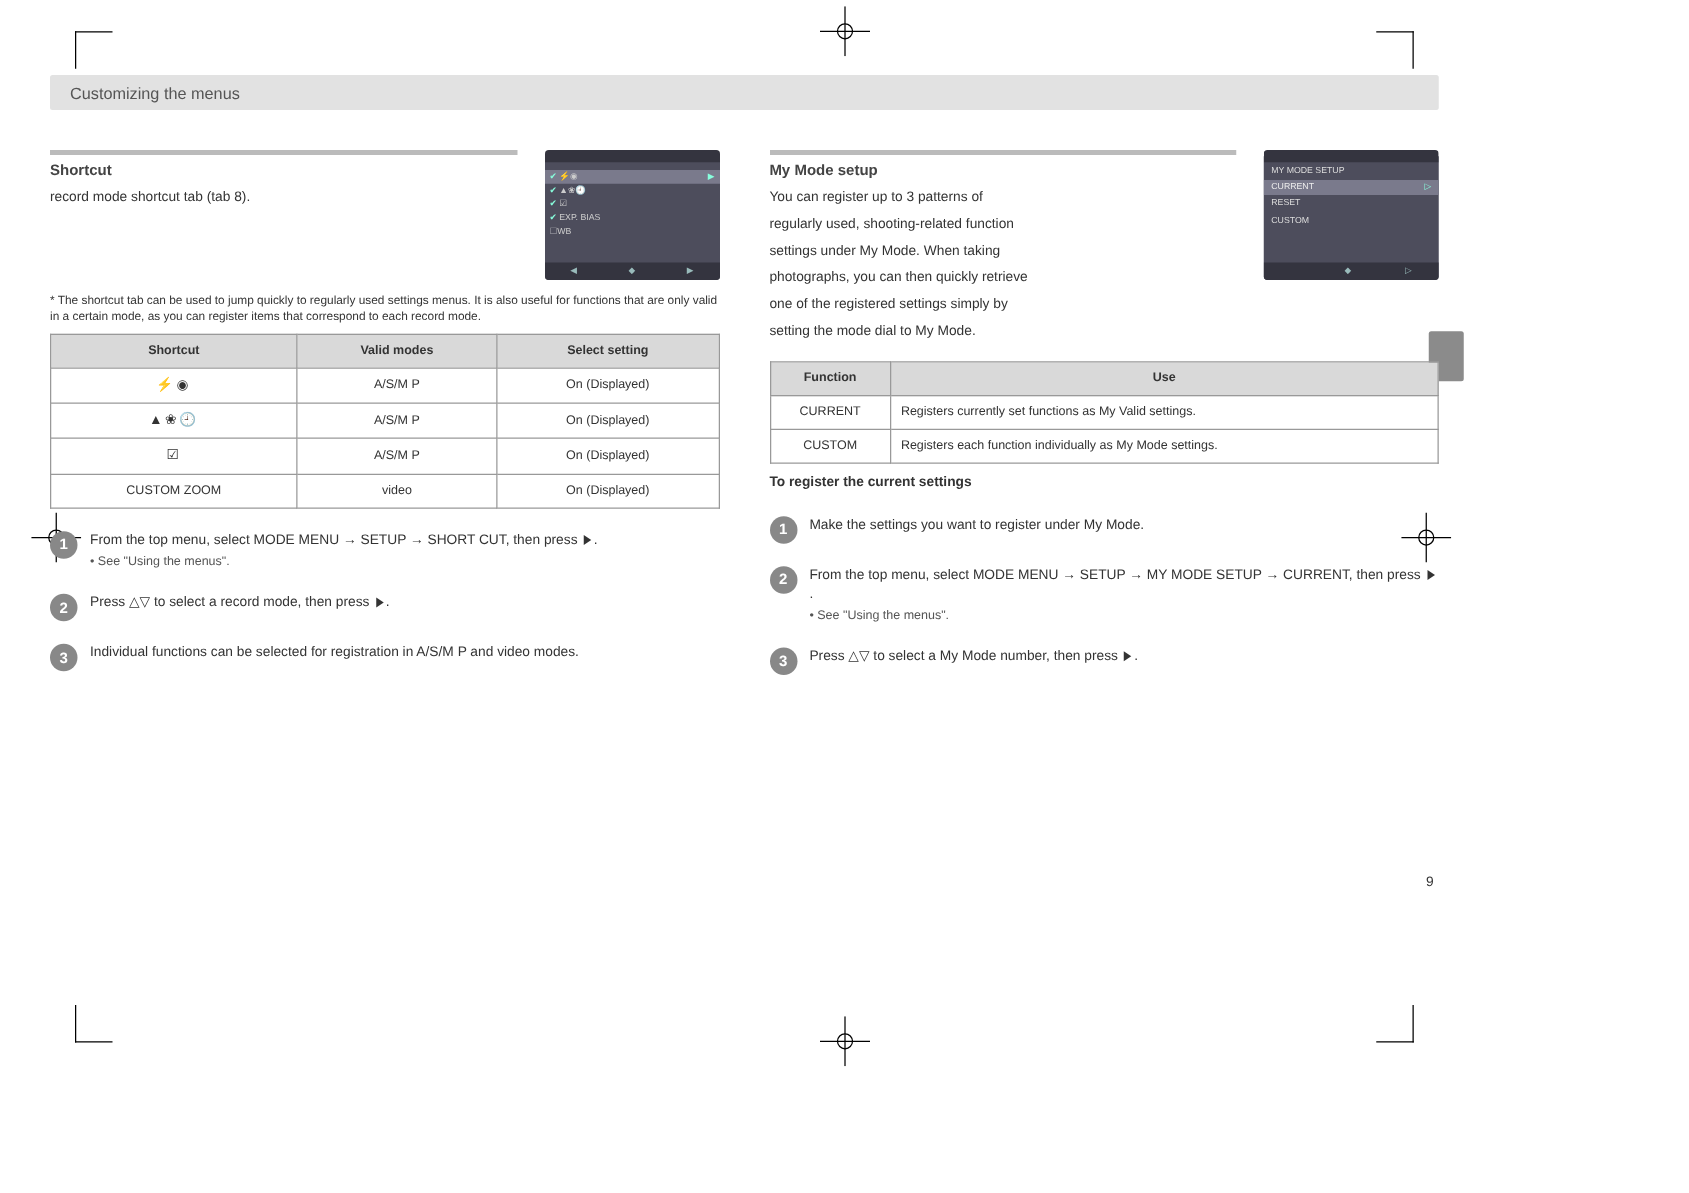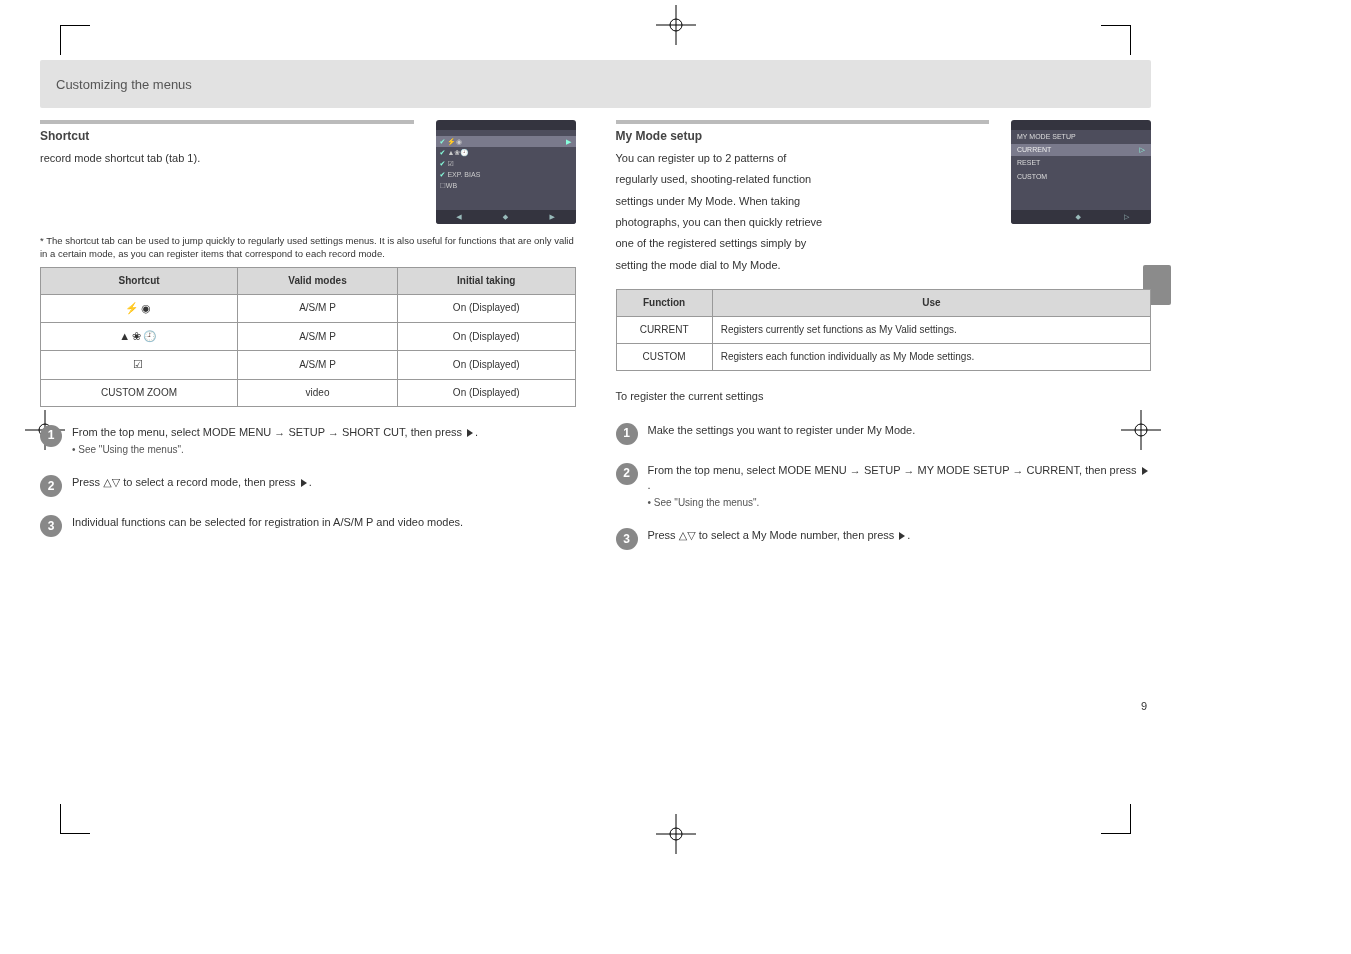--- a/index.html
+++ b/index.html
@@ -25,21 +25,21 @@
   .crop-top-center { top: 5px; }
   .crop-bot-center { bottom: 96px; }
   .crop-left-center, .crop-right-center { top: 410px; }
   .crop-left-center { left: 25px; }
   .crop-right-center { right: 190px; }
   .crop-left-center svg, .crop-right-center svg { width: 40px; height: 40px; }
 
   .header-bar {
     position: absolute;
     top: 60px; left: 40px; right: 200px;
-    height: 48px;
+    height: 28px;
     background: #e2e2e2;
     border-radius: 2px;
     display: flex; align-items: center;
     padding: 0 16px;
     font-size: 13px;
     color: #555;
   }
   .page-number-tab {
     position: absolute;
     top: 265px;
@@ -162,21 +162,21 @@
 </div>
 
 <div class="page-number-tab"></div>
 
 <div class="content">
 
   <div class="col">
     <div class="left-top">
       <div class="left-top-text">
         <h3>Shortcut</h3>
-        <p>record mode shortcut tab (tab 1).</p>
+        <p>record mode shortcut tab (tab 8).</p>
       </div>
       <div style="position:relative;">
         <div class="menu-visual">
 
           <div style="height:6px"></div>
           <div class="row hl">
               <span class="menu-check">✔</span>
               <span class="menu-icon">⚡◉</span>
               <span style="flex:1"></span>
               <span class="arrow-r">▶</span>
@@ -206,21 +206,21 @@
       </div>
     </div>
 
     <p style="font-size:9.5px;">* The shortcut tab can be used to jump quickly to regularly used settings menus. It is also useful for functions that are only valid in a certain mode, as you can register items that correspond to each record mode.</p>
 
     <table>
       <thead>
         <tr>
           <th>Shortcut</th>
           <th>Valid modes</th>
-          <th>Initial taking</th>
+          <th>Select setting</th>
         </tr>
       </thead>
       <tbody>
         <tr>
           <td class="icon-cell">⚡◉</td>
           <td>A/S/M P</td>
           <td>On (Displayed)</td>
         </tr>
         <tr>
           <td class="icon-cell">▲❀🕘</td>
@@ -264,21 +264,21 @@
           <div class="title">Individual functions can be selected for registration in A/S/M P and video modes.</div>
         </div>
       </div>
     </div>
   </div>
 
   <div class="col">
     <div class="left-top">
       <div class="left-top-text">
         <h3>My Mode setup</h3>
-        <p>You can register up to 2 patterns of</p>
+        <p>You can register up to 3 patterns of</p>
         <p>regularly used, shooting-related function</p>
         <p>settings under My Mode. When taking</p>
         <p>photographs, you can then quickly retrieve</p>
         <p>one of the registered settings simply by</p>
         <p>setting the mode dial to My Mode.</p>
       </div>
       <div style="position:relative;">
         <div class="menu-visual right" style="height:104px;">
 
           <div class="body-text">MY MODE SETUP</div>
@@ -309,21 +309,21 @@
           <td>CURRENT</td>
           <td class="left-align">Registers currently set functions as My Valid settings.</td>
         </tr>
         <tr>
           <td>CUSTOM</td>
           <td class="left-align">Registers each function individually as My Mode settings.</td>
         </tr>
       </tbody>
     </table>
 
-    <p style="font-weight:normal; margin-top:18px;">To register the current settings</p>
+    <p style="font-weight:bold; margin-top:8px;">To register the current settings</p>
 
     <div class="steps">
       <div class="step">
         <div class="stepnum">1</div>
         <div class="step-text">
           <div class="title">Make the settings you want to register under My Mode.</div>
         </div>
       </div>
       <div class="step">
         <div class="stepnum">2</div>

